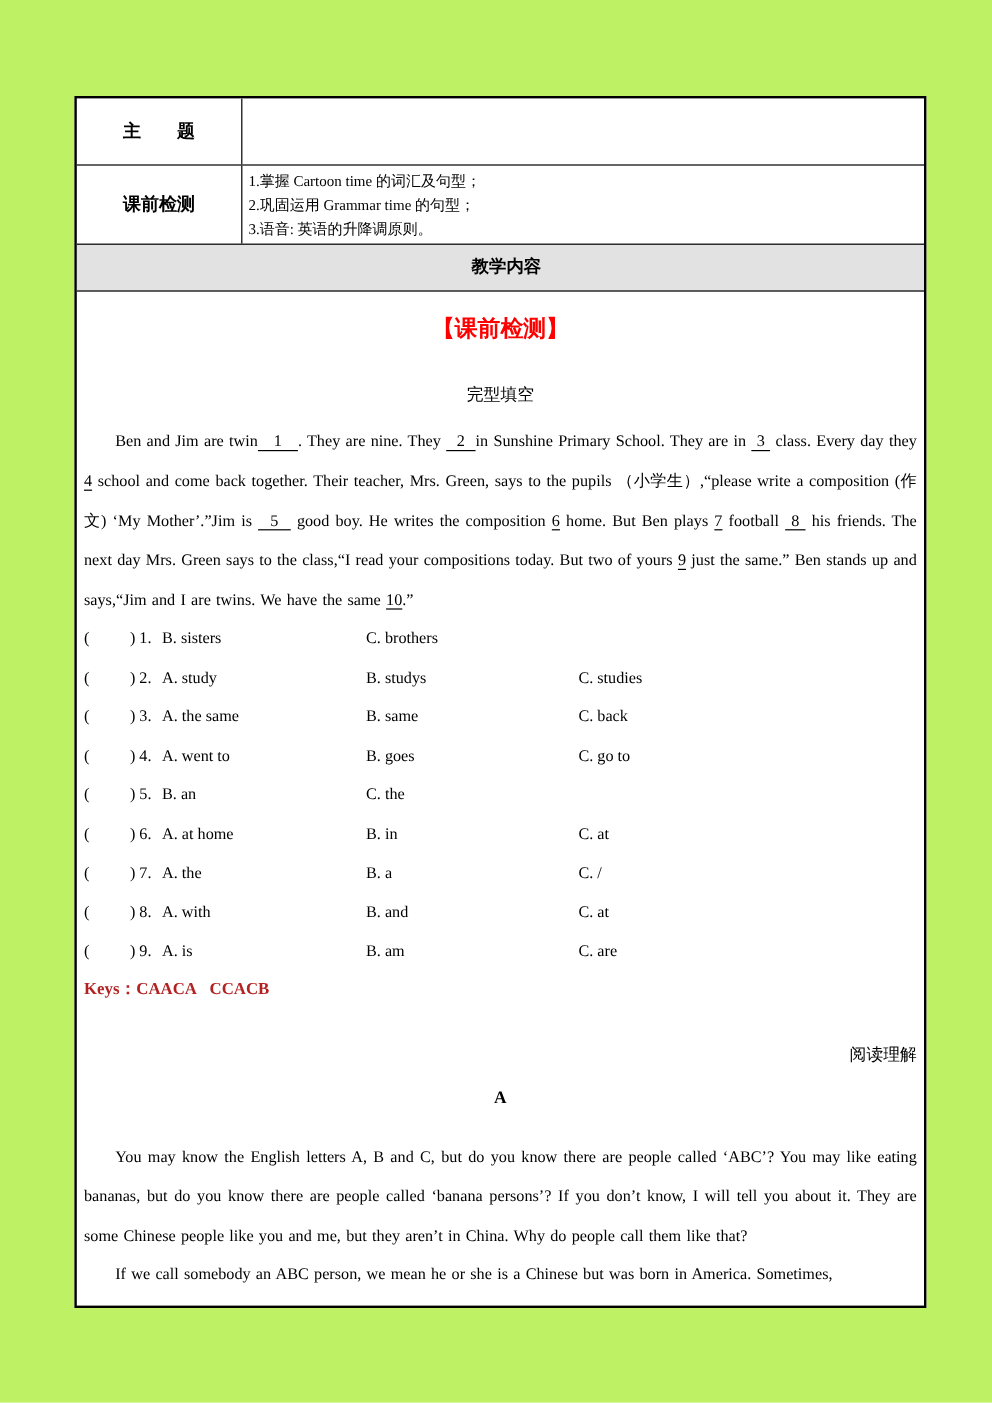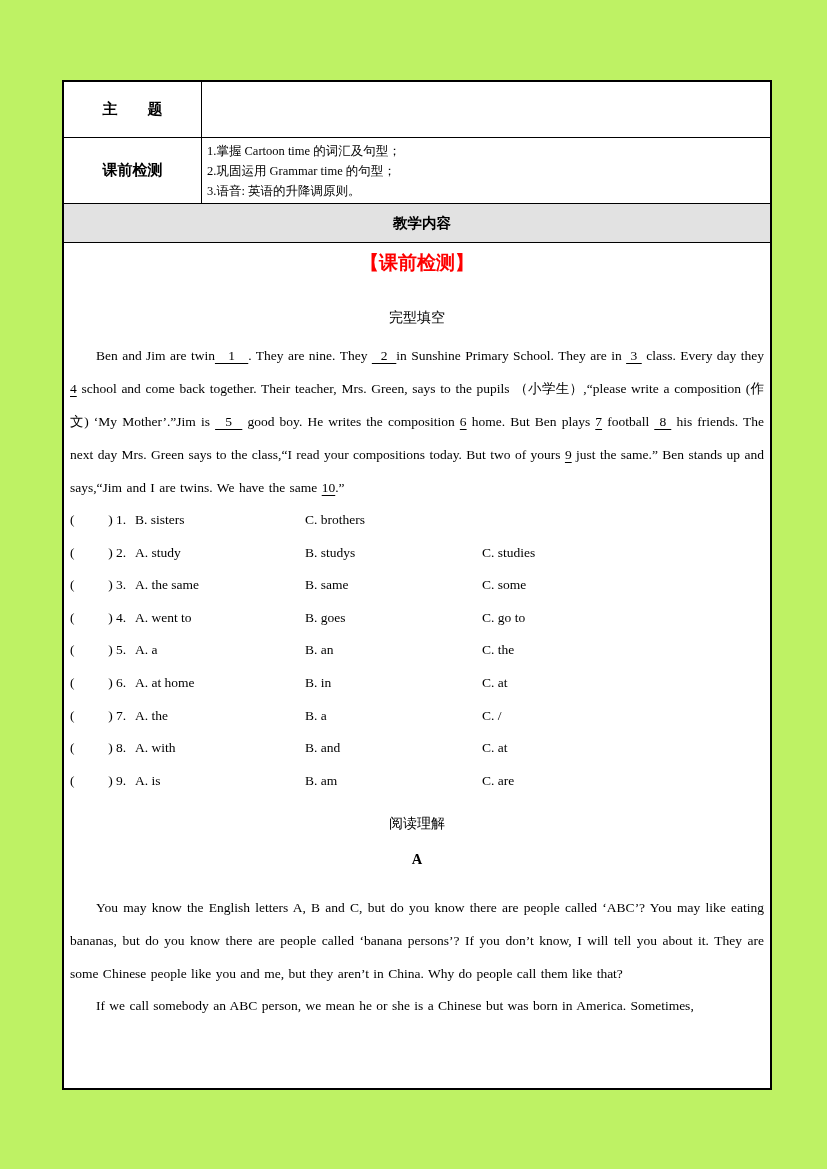--- a/index.html
+++ b/index.html
@@ -51,29 +51,29 @@
     text-align: center;
     font-weight: bold;
     font-size: 14.5px;
     background: #e2e2e2;
     border-top: 1px solid #000000;
     border-bottom: 1px solid #000000;
     padding-left: 10px;
   }
   .content { padding: 0 6px; font-size: 13.5px; }
   .pretest-title {
-    margin-top: 8px;
+    margin-top: 20px;
     text-align: center;
     color: #fe0000;
     font-weight: bold;
     font-size: 19px;
     line-height: 24px;
   }
   .subhead { margin-top: 32px; text-align: center; font-size: 14px; line-height: 22px; }
-  .subhead-reading { margin-top: 16px; text-align: center; font-size: 14px; line-height: 22px; }
+  .subhead-reading { margin-top: 28px; text-align: right; font-size: 14px; line-height: 22px; }
   .passage {
     margin-top: 10px;
     line-height: 33px;
     text-align: justify;
     text-indent: 26px;
     word-spacing: 1px;
   }
   .blank { text-decoration: underline; text-underline-offset: 3px; }
   .options {}
   .opt-row {
@@ -129,31 +129,30 @@
           <div class="opt-row">
             <span>(&nbsp;&nbsp;&nbsp;&nbsp;&nbsp;&nbsp;&nbsp;&nbsp;&nbsp;&nbsp;) 2.</span>
             <span>A. study</span>
             <span>B. studys</span>
             <span>C. studies</span>
           </div>
           <div class="opt-row">
             <span>(&nbsp;&nbsp;&nbsp;&nbsp;&nbsp;&nbsp;&nbsp;&nbsp;&nbsp;&nbsp;) 3.</span>
             <span>A. the same</span>
             <span>B. same</span>
-            <span>C. some</span>
+            <span>C. back</span>
           </div>
           <div class="opt-row">
             <span>(&nbsp;&nbsp;&nbsp;&nbsp;&nbsp;&nbsp;&nbsp;&nbsp;&nbsp;&nbsp;) 4.</span>
             <span>A. went to</span>
             <span>B. goes</span>
             <span>C. go to</span>
           </div>
           <div class="opt-row">
             <span>(&nbsp;&nbsp;&nbsp;&nbsp;&nbsp;&nbsp;&nbsp;&nbsp;&nbsp;&nbsp;) 5.</span>
-            <span>A. a</span>
             <span>B. an</span>
             <span>C. the</span>
           </div>
           <div class="opt-row">
             <span>(&nbsp;&nbsp;&nbsp;&nbsp;&nbsp;&nbsp;&nbsp;&nbsp;&nbsp;&nbsp;) 6.</span>
             <span>A. at home</span>
             <span>B. in</span>
             <span>C. at</span>
           </div>
           <div class="opt-row">
@@ -169,20 +168,21 @@
             <span>C. at</span>
           </div>
           <div class="opt-row">
             <span>(&nbsp;&nbsp;&nbsp;&nbsp;&nbsp;&nbsp;&nbsp;&nbsp;&nbsp;&nbsp;) 9.</span>
             <span>A. is</span>
             <span>B. am</span>
             <span>C. are</span>
           </div>
         </div>
 
+      <div class="keys">Keys：CAACA&nbsp;&nbsp;&nbsp;CCACB</div>
 
       <div class="subhead-reading">阅读理解</div>
       <div class="part-label">A</div>
 
       <div class="reading" id="reading">
           <p>You may know the English letters A, B and C, but do you know there are people called ‘ABC’? You may like eating bananas, but do you know there are people called ‘banana persons’? If you don’t know, I will tell you about it. They are some Chinese people like you and me, but they aren’t in China. Why do people call them like that?</p>
           <p>If we call somebody an ABC person, we mean he or she is a Chinese but was born in America. Sometimes,</p>
         </div>
     </div>
 

